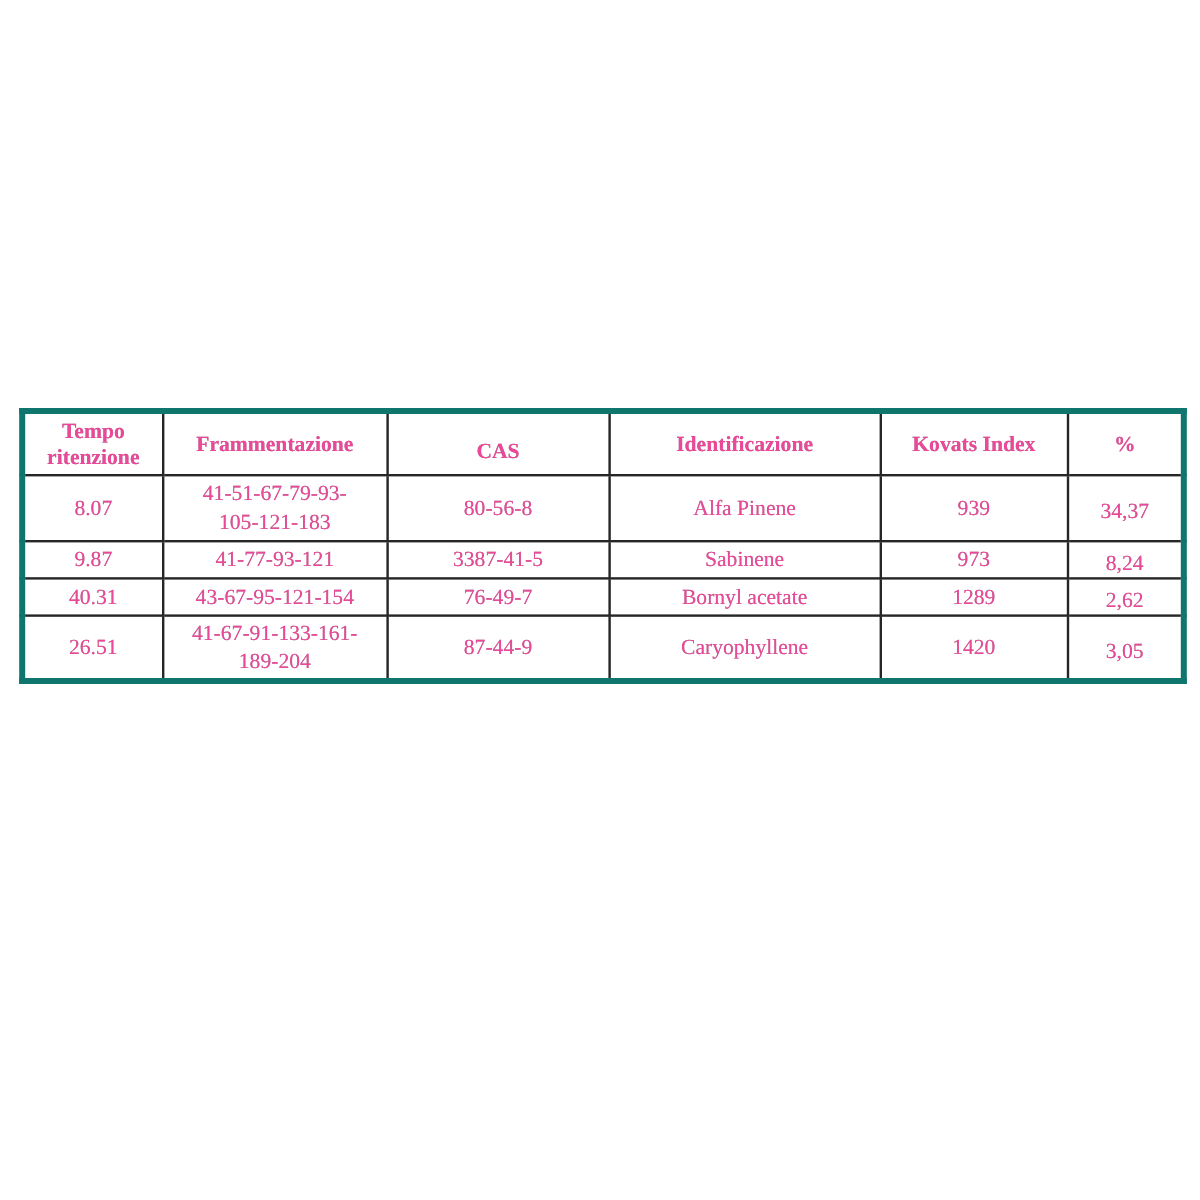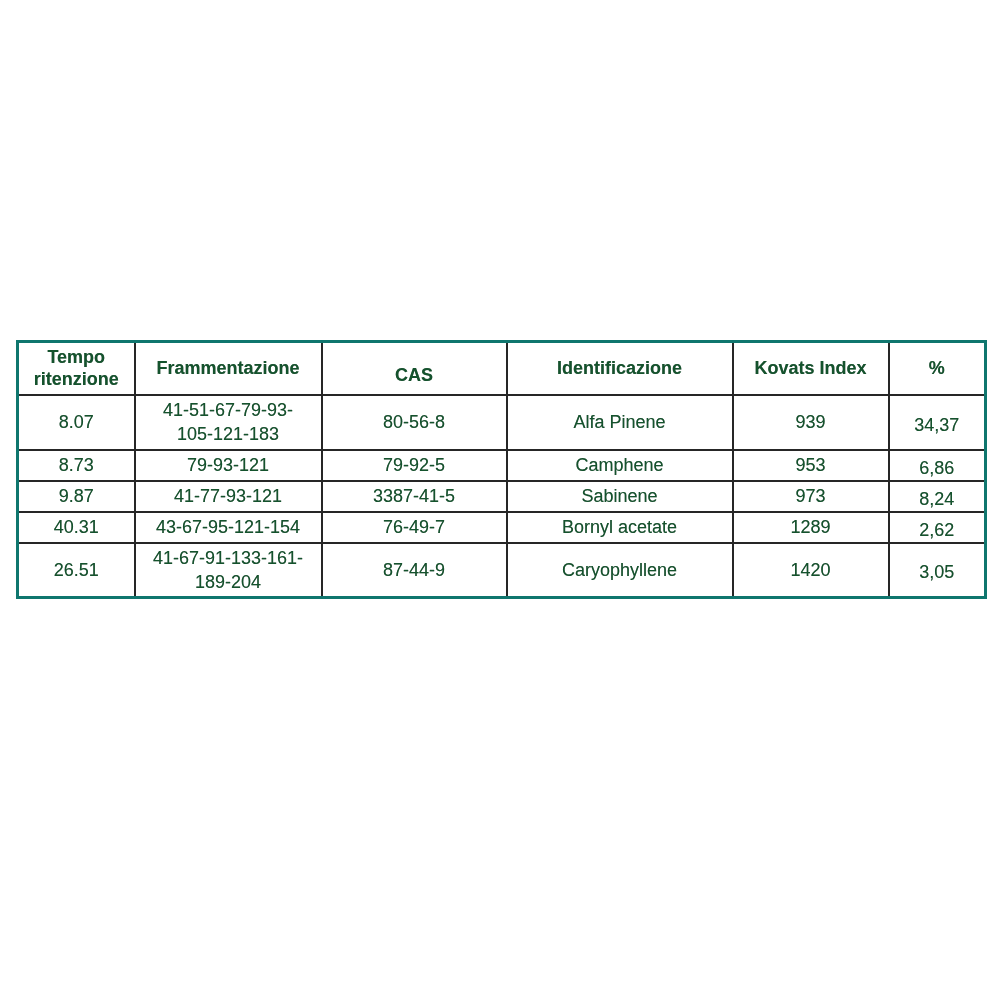--- a/index.html
+++ b/index.html
@@ -19,22 +19,23 @@
     inset: 0;
     background: #ffffff;
   }
   table.compound-table {
     position: absolute;
     left: 16px;
     top: 340px;
     width: 968px;
     border-collapse: collapse;
     table-layout: fixed;
-    color: #14532d;
-    border: 3px solid #0f766e;
+    color: #ec4899;
+    border: 5px solid #0f766e;
+    font-family: Liberation Serif, serif;
   }
   th, td {
     border: 2px solid #262626;
     text-align: center;
     vertical-align: middle;
     padding: 0 4px;
     overflow: hidden;
     text-shadow: 0 0 0.5px rgba(25,25,25,0.45);
   }
   thead tr {
@@ -95,28 +96,20 @@
         <tr class="tall">
           <td class="col-tempo">8.07</td>
           <td class="col-frammentazione">41-51-67-79-93-
 105-121-183</td>
           <td class="col-cas">80-56-8</td>
           <td class="col-identificazione">Alfa Pinene</td>
           <td class="col-kovats">939</td>
           <td class="col-percent">34,37</td>
         </tr>
         <tr>
-          <td class="col-tempo">8.73</td>
-          <td class="col-frammentazione">79-93-121</td>
-          <td class="col-cas">79-92-5</td>
-          <td class="col-identificazione">Camphene</td>
-          <td class="col-kovats">953</td>
-          <td class="col-percent">6,86</td>
-        </tr>
-        <tr>
           <td class="col-tempo">9.87</td>
           <td class="col-frammentazione">41-77-93-121</td>
           <td class="col-cas">3387-41-5</td>
           <td class="col-identificazione">Sabinene</td>
           <td class="col-kovats">973</td>
           <td class="col-percent">8,24</td>
         </tr>
         <tr>
           <td class="col-tempo">40.31</td>
           <td class="col-frammentazione">43-67-95-121-154</td>

